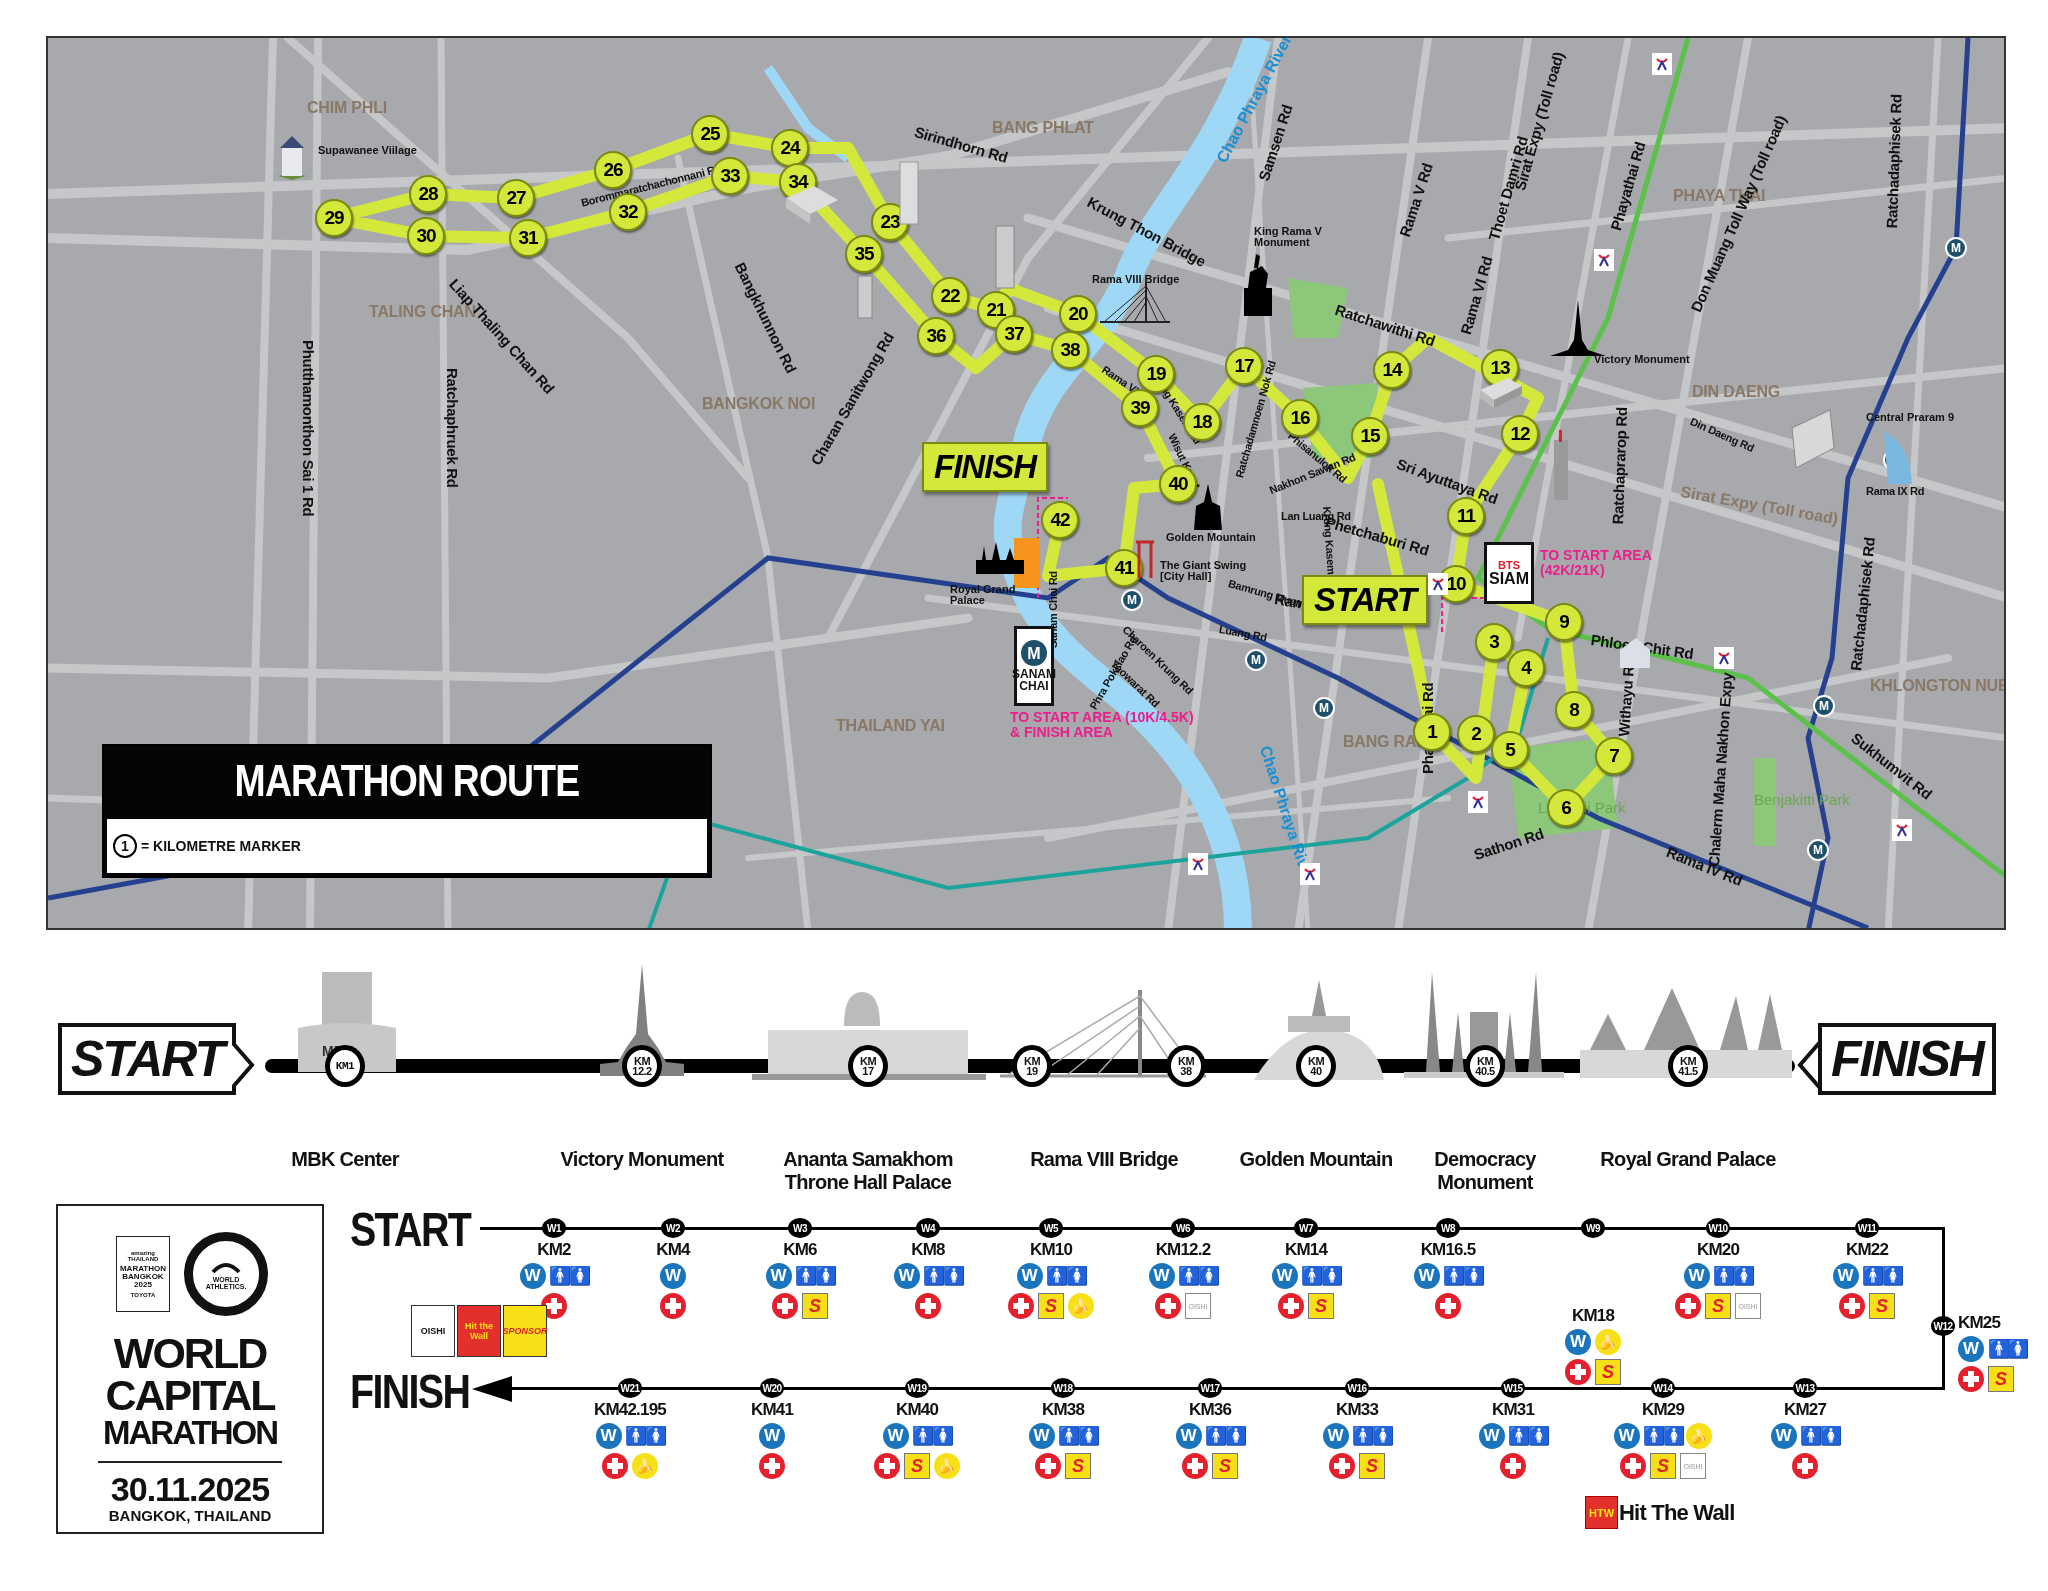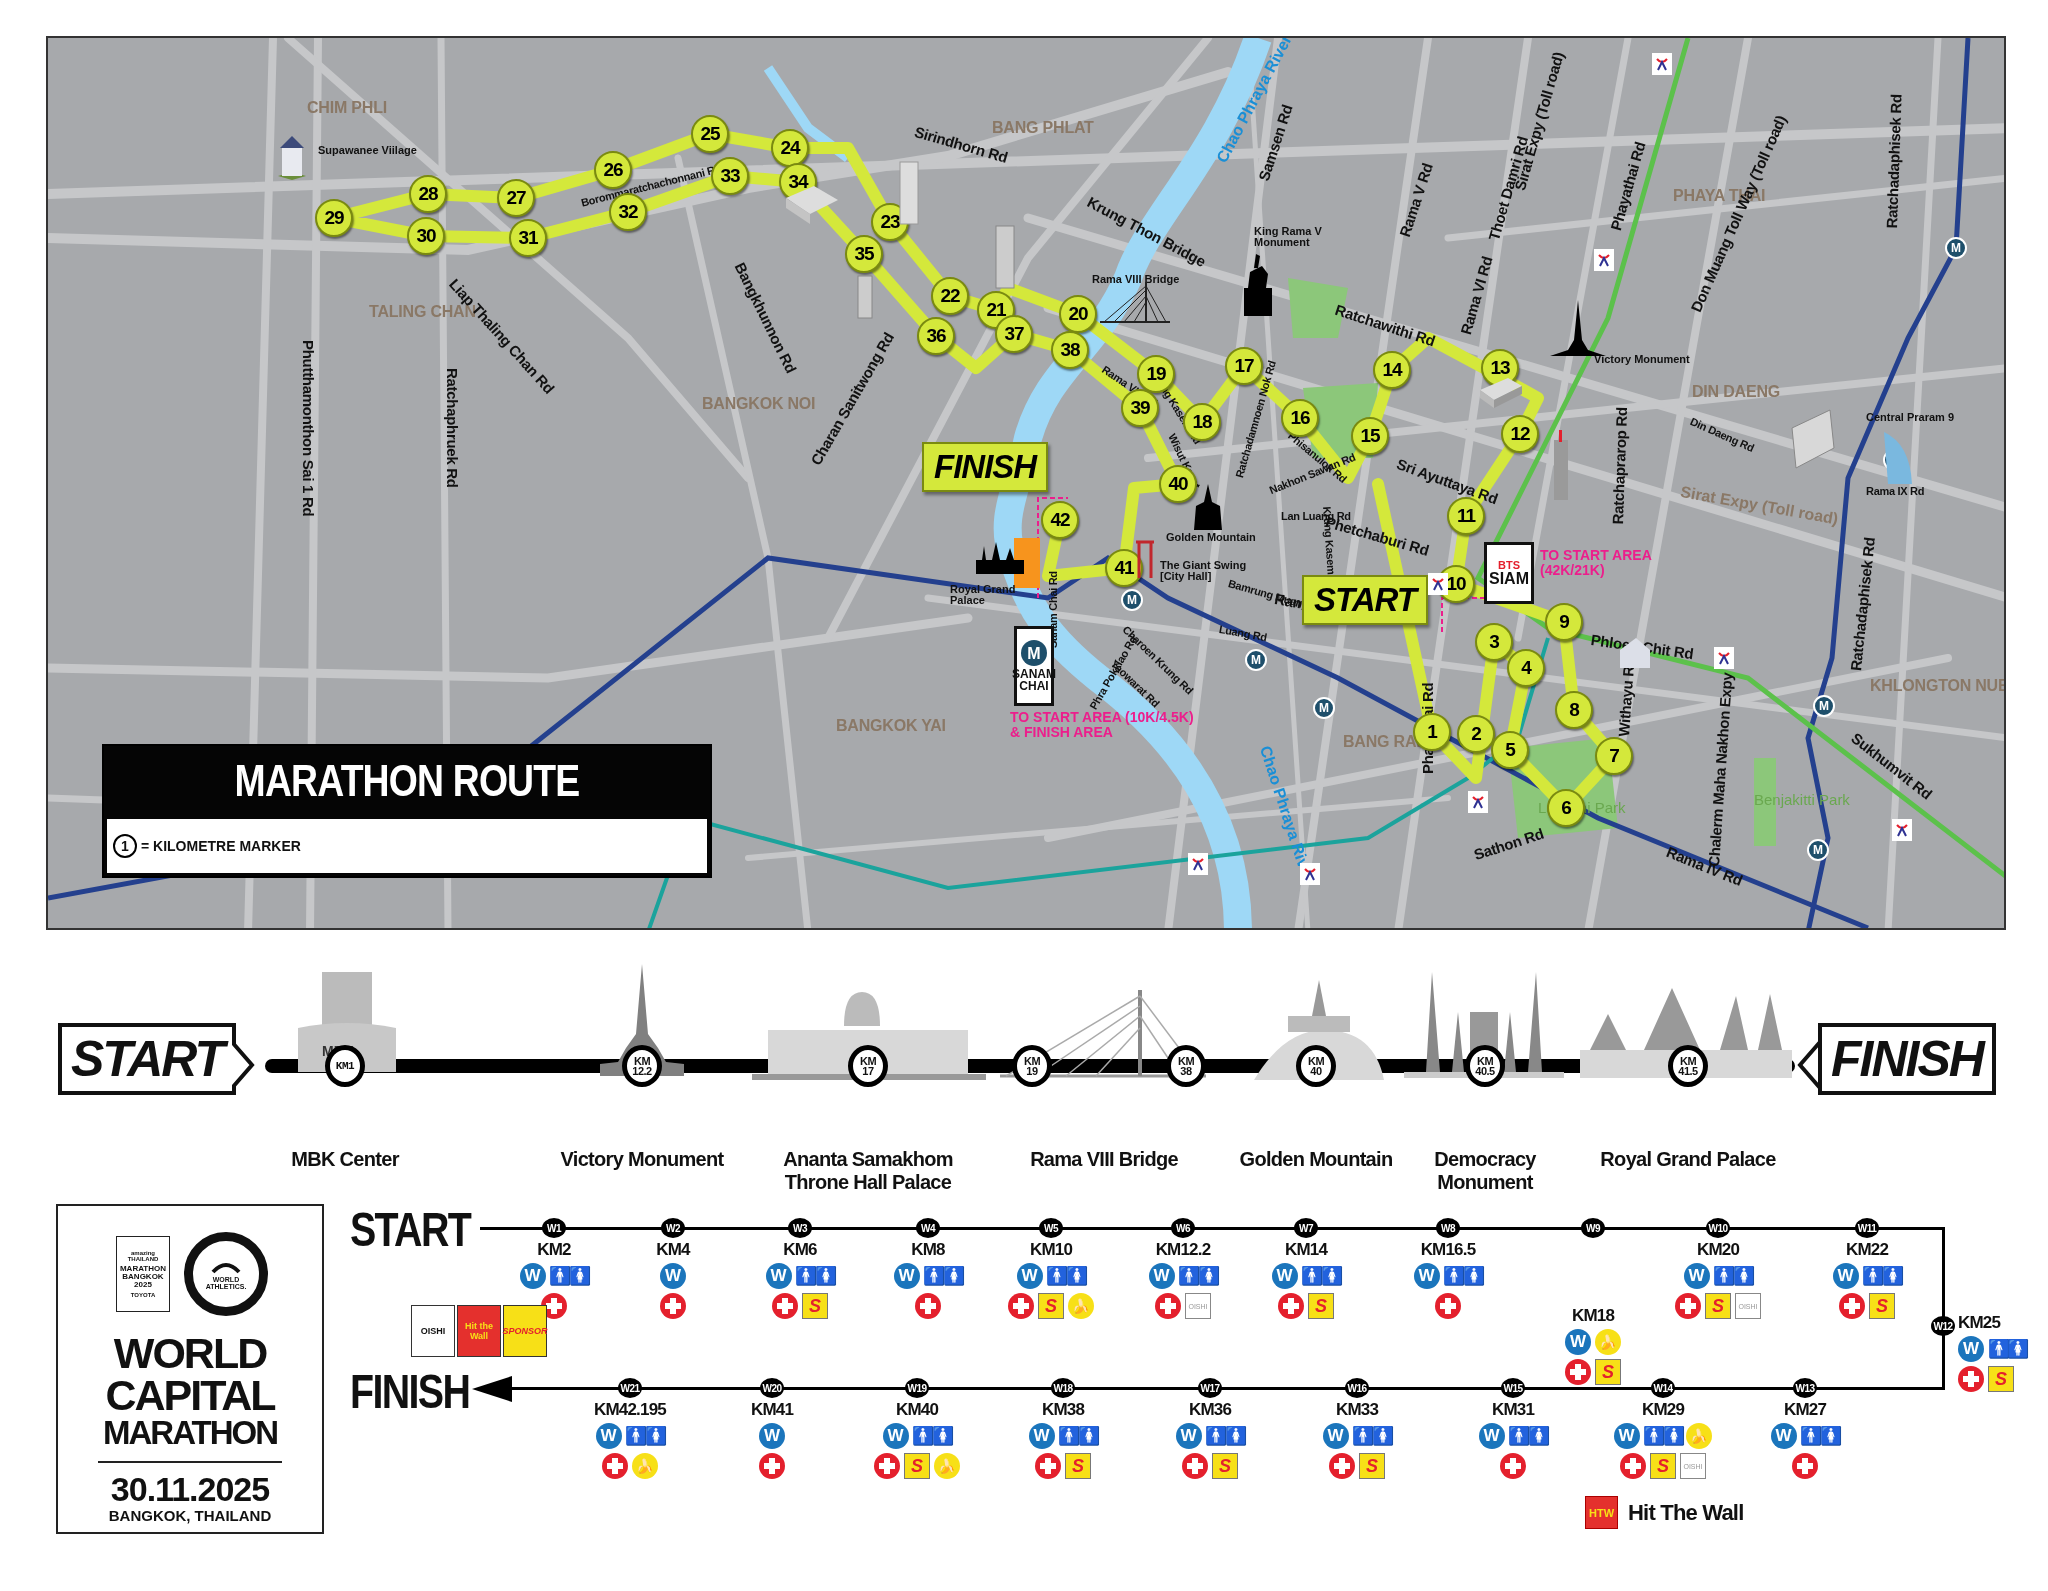--- a/index.html
+++ b/index.html
@@ -63,21 +63,21 @@
   .ic-med { width: 26px; height: 26px; border-radius: 50%; background: #e4202d; position: relative; }
   .ic-med::before { content: ""; position: absolute; left: 10px; top: 5px; width: 6px; height: 16px; background: #fff; }
   .ic-med::after { content: ""; position: absolute; left: 5px; top: 10px; width: 16px; height: 6px; background: #fff; }
   .ic-toilet { font-size: 22px; line-height: 1; letter-spacing: -3px; color: #000; }
   .ic-sponsor { width: 26px; height: 26px; background: #f7e017; border: 1px solid #777; color: #e4202d; font-style: italic; font-weight: 900; font-size: 18px; display: flex; align-items: center; justify-content: center; }
   .ic-banana { width: 26px; height: 26px; border-radius: 50%; background: #f7e017; display: flex; align-items: center; justify-content: center; font-size: 14px; }
   .ic-oishi-cloud { width: 26px; height: 26px; background: #fff; border: 1px solid #888; color: #999; font-size: 7px; display: flex; align-items: center; justify-content: center; }
 
   .finish-logos { position: absolute; left: 411px; top: 1305px; display: flex; gap: 2px; }
   .finish-logos > div { width: 44px; height: 52px; border: 1px solid #333; display: flex; align-items: center; justify-content: center; font-weight: bold; font-size: 9px; text-align: center; }
-  .hit-wall { position: absolute; left: 1585px; top: 1496px; display: flex; align-items: center; gap: 10px; }
+  .hit-wall { position: absolute; left: 1585px; top: 1496px; display: flex; align-items: center; gap: 1px; }
   .hit-wall .badge { width: 33px; height: 33px; background: #e4302d; color: #f7e017; font-size: 11px; font-weight: bold; display: flex; align-items: center; justify-content: center; border: 1px solid #a00; }
   .hit-wall .txt { font-size: 22px; font-weight: bold; letter-spacing: -0.8px; }
 </style>
 </head>
 <body>
 
 <div id="map">
   <svg class="base" width="1960" height="894" viewBox="0 0 1960 894">
 
     <g stroke="#c6c7c9" fill="none" stroke-linecap="round">
@@ -129,21 +129,21 @@
     <path d="M1394 594 L1394 560 L1470 560" stroke="#ec1e8c" stroke-width="2" stroke-dasharray="5 3" fill="none"></path>
     <path d="M990 560 L990 460 L1020 460" stroke="#ec1e8c" stroke-width="2" stroke-dasharray="5 3" fill="none"></path>
     <rect x="966" y="500" width="26" height="50" fill="#f7941d"></rect>
   </svg>
 
   <div id="map-labels">
       <div class="mlabel district" style="left: 259px; top: 62px; white-space: pre;">CHIM PHLI</div>
       <div class="mlabel district" style="left: 321px; top: 266px; white-space: pre;">TALING CHAN</div>
       <div class="mlabel district" style="left: 944px; top: 82px; white-space: pre;">BANG PHLAT</div>
       <div class="mlabel district" style="left: 654px; top: 358px; white-space: pre;">BANGKOK NOI</div>
-      <div class="mlabel district" style="left: 788px; top: 680px; white-space: pre;">BANGKOK YAI</div>
+      <div class="mlabel district" style="left: 788px; top: 680px; white-space: pre;">THAILAND YAI</div>
       <div class="mlabel district" style="left: 1295px; top: 696px; white-space: pre;">BANG RAK</div>
       <div class="mlabel district" style="left: 1625px; top: 150px; white-space: pre;">PHAYA THAI</div>
       <div class="mlabel district" style="left: 1644px; top: 346px; white-space: pre;">DIN DAENG</div>
       <div class="mlabel district" style="left: 1822px; top: 640px; white-space: pre;">KHLONGTON NUEA</div>
       <div class="mlabel road-lbl" style="left: 268px; top: 302px; transform: rotate(90deg); white-space: pre;">Phutthamonthon Sai 1 Rd</div>
       <div class="mlabel road-lbl" style="left: 412px; top: 330px; transform: rotate(90deg); white-space: pre;">Ratchaphruek Rd</div>
       <div class="mlabel road-lbl" style="left: 410px; top: 238px; transform: rotate(48deg); white-space: pre;">Liap Thaling Chan Rd</div>
       <div class="mlabel road-lbl" style="left: 698px; top: 222px; transform: rotate(64deg); white-space: pre;">Bangkhunnon Rd</div>
       <div class="mlabel road-lbl" style="left: 760px; top: 422px; transform: rotate(-60deg); white-space: pre;">Charan Sanitwong Rd</div>
       <div class="mlabel road-lbl sm" style="left: 532px; top: 160px; transform: rotate(-14deg); white-space: pre;">Borommaratchachonnani Rd</div>

